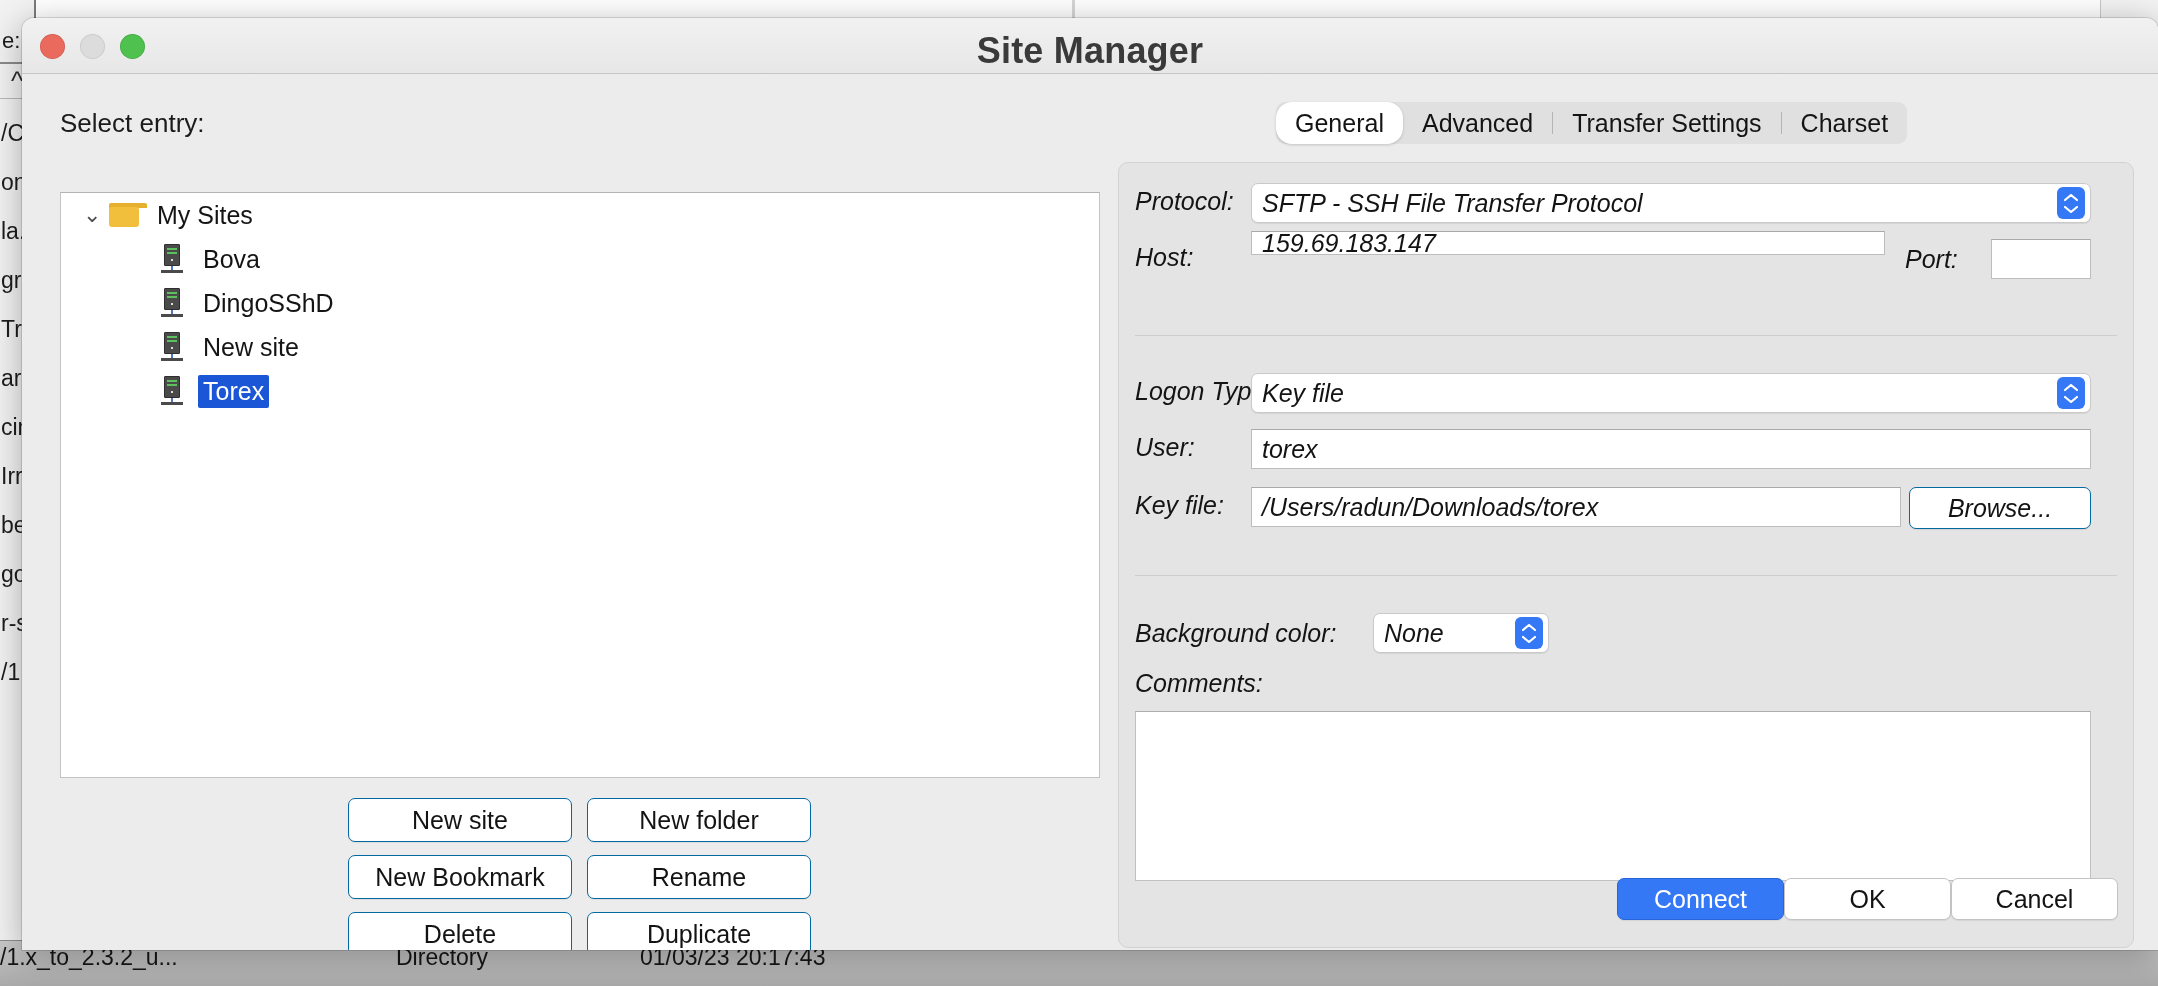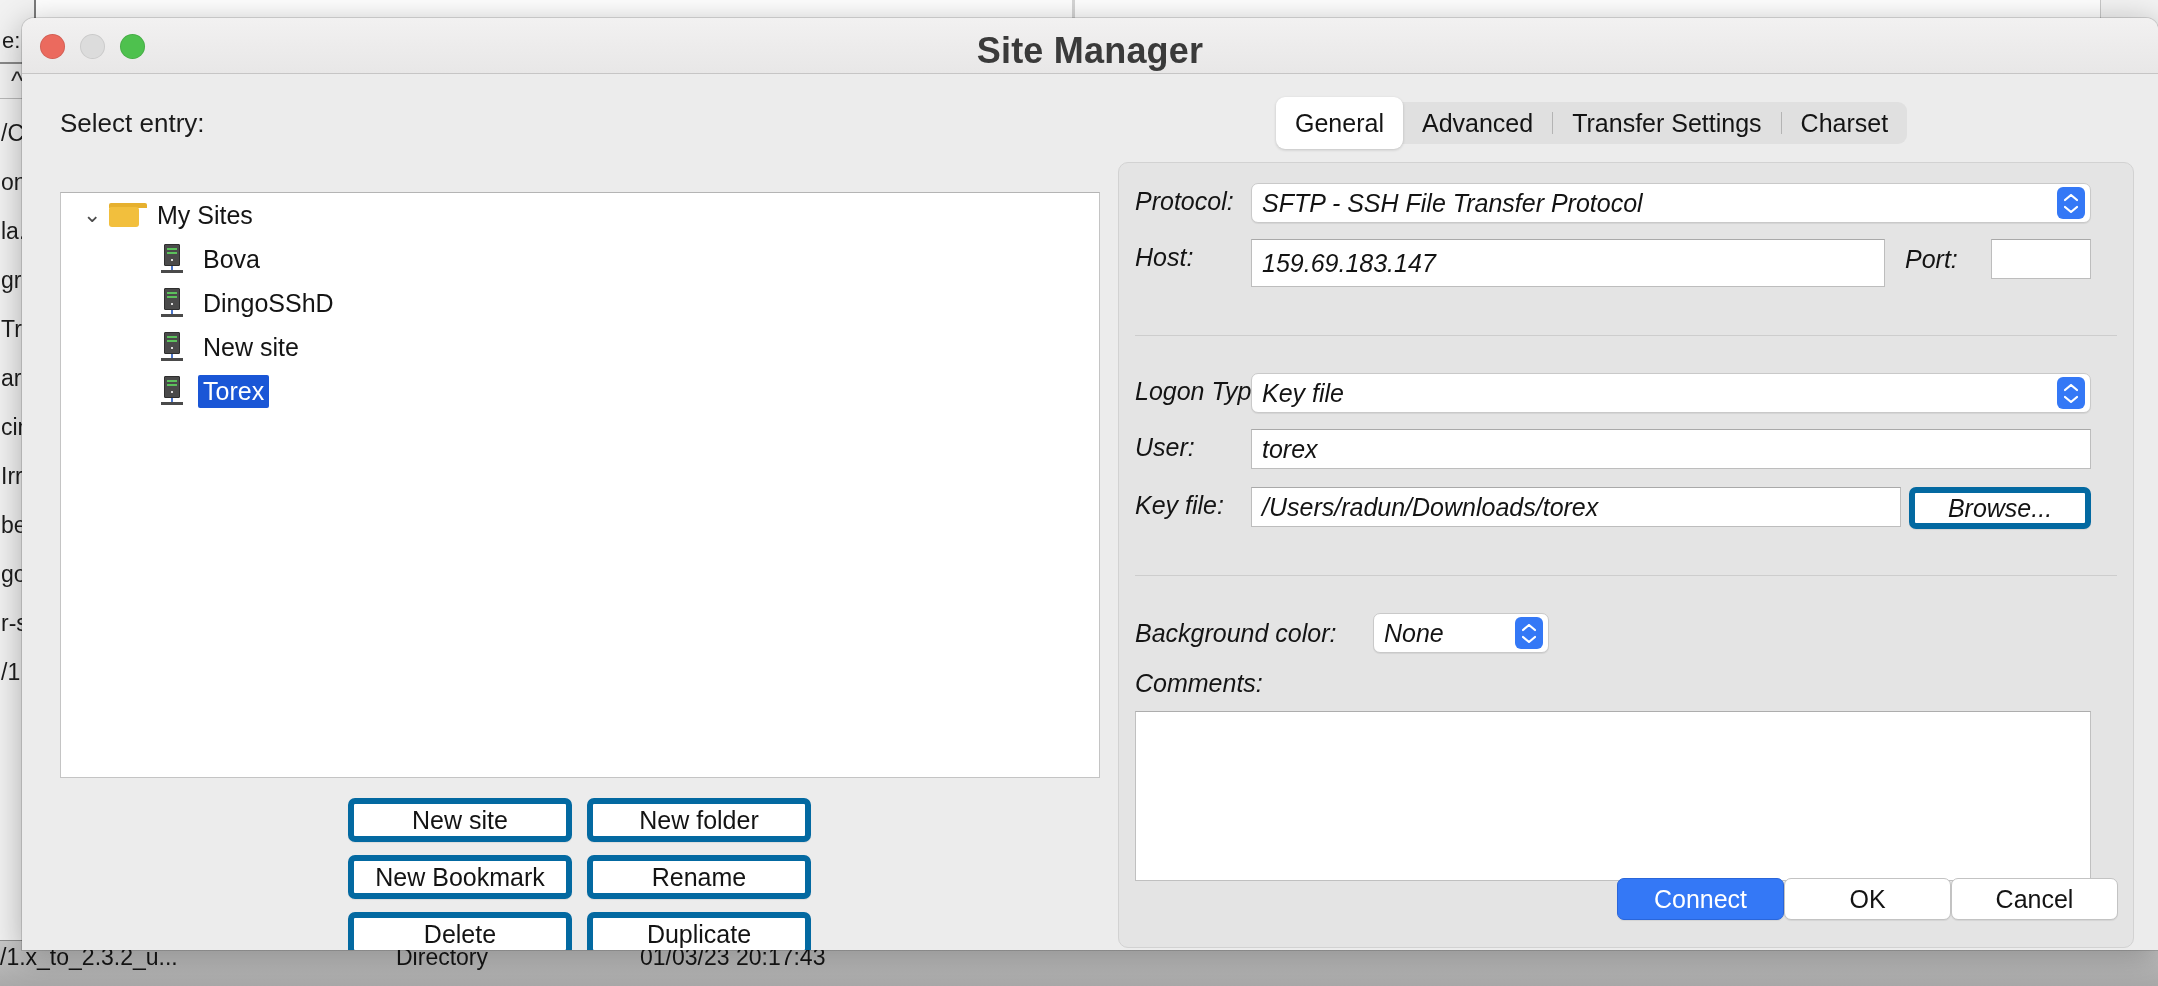--- a/index.html
+++ b/index.html
@@ -270,21 +270,21 @@
     position: absolute;
     left: 326px;
     top: 724px;
     display: grid;
     grid-template-columns: 224px 224px;
     gap: 13px 15px;
   }
   .btn {
     height: 44px;
     background: #ffffff;
-    border: 6px solid #0369a1;
+    border: 1px solid #0369a1;
     border-radius: 7px;
     font-size: 25px;
     color: #131313;
     font-family: "Liberation Sans", sans-serif;
     box-shadow: 0 1px 1px rgba(0,0,0,.07);
     cursor: default;
     display: flex;
     align-items: center;
     justify-content: center;
     white-space: nowrap;
@@ -300,28 +300,28 @@
     position: absolute;
     left: 166px; top: 28px;
     display: flex;
     align-items: center;
     background: #e0e0e0;
     border-radius: 9px;
     height: 42px;
     padding: 0;
   }
   .tab {
-    height: 52px;
+    height: 42px;
     padding: 0 19px;
     display: flex;
     align-items: center;
     font-size: 25px;
     color: #141414;
     white-space: nowrap;
-    border-radius: 9px;
+    border-radius: 16px;
     cursor: default;
   }
   .tab.active {
     background: #ffffff;
     box-shadow: 0 1px 3px rgba(0,0,0,.18);
   }
   .tab-sep {
     width: 1px;
     height: 22px;
     background: #b4b4b4;
@@ -586,21 +586,21 @@
               </svg>
             <svg width="14" height="8" viewBox="0 0 14 8">
                 <path d="M1 2 L7 7 L13 2" stroke="#ffffff" stroke-width="2.2" fill="none" stroke-linecap="round" stroke-linejoin="round"></path>
               </svg>
           </span>
         </div>
 
         <div class="field-row" style="left:16px; top:80px;">
           <span class="field-label" style="width:120px;">Host:</span>
         </div>
-        <div class="input" style="position:absolute; left:132px; top:76px; width:634px; height:48px;">
+        <div class="input" style="position:absolute; left:132px; top:68px; width:634px; height:24px;">
           <span>159.69.183.147</span>
         </div>
         <span class="field-label" style="position:absolute; left:786px; top:82px;">Port:</span>
         <div class="input" style="position:absolute; left:872px; top:76px; width:100px; height:40px;">
           <span></span>
         </div>
 
         <div class="hr-sep" style="top:172px;"></div>
 
         <div class="field-row" style="left:16px; top:214px;">

